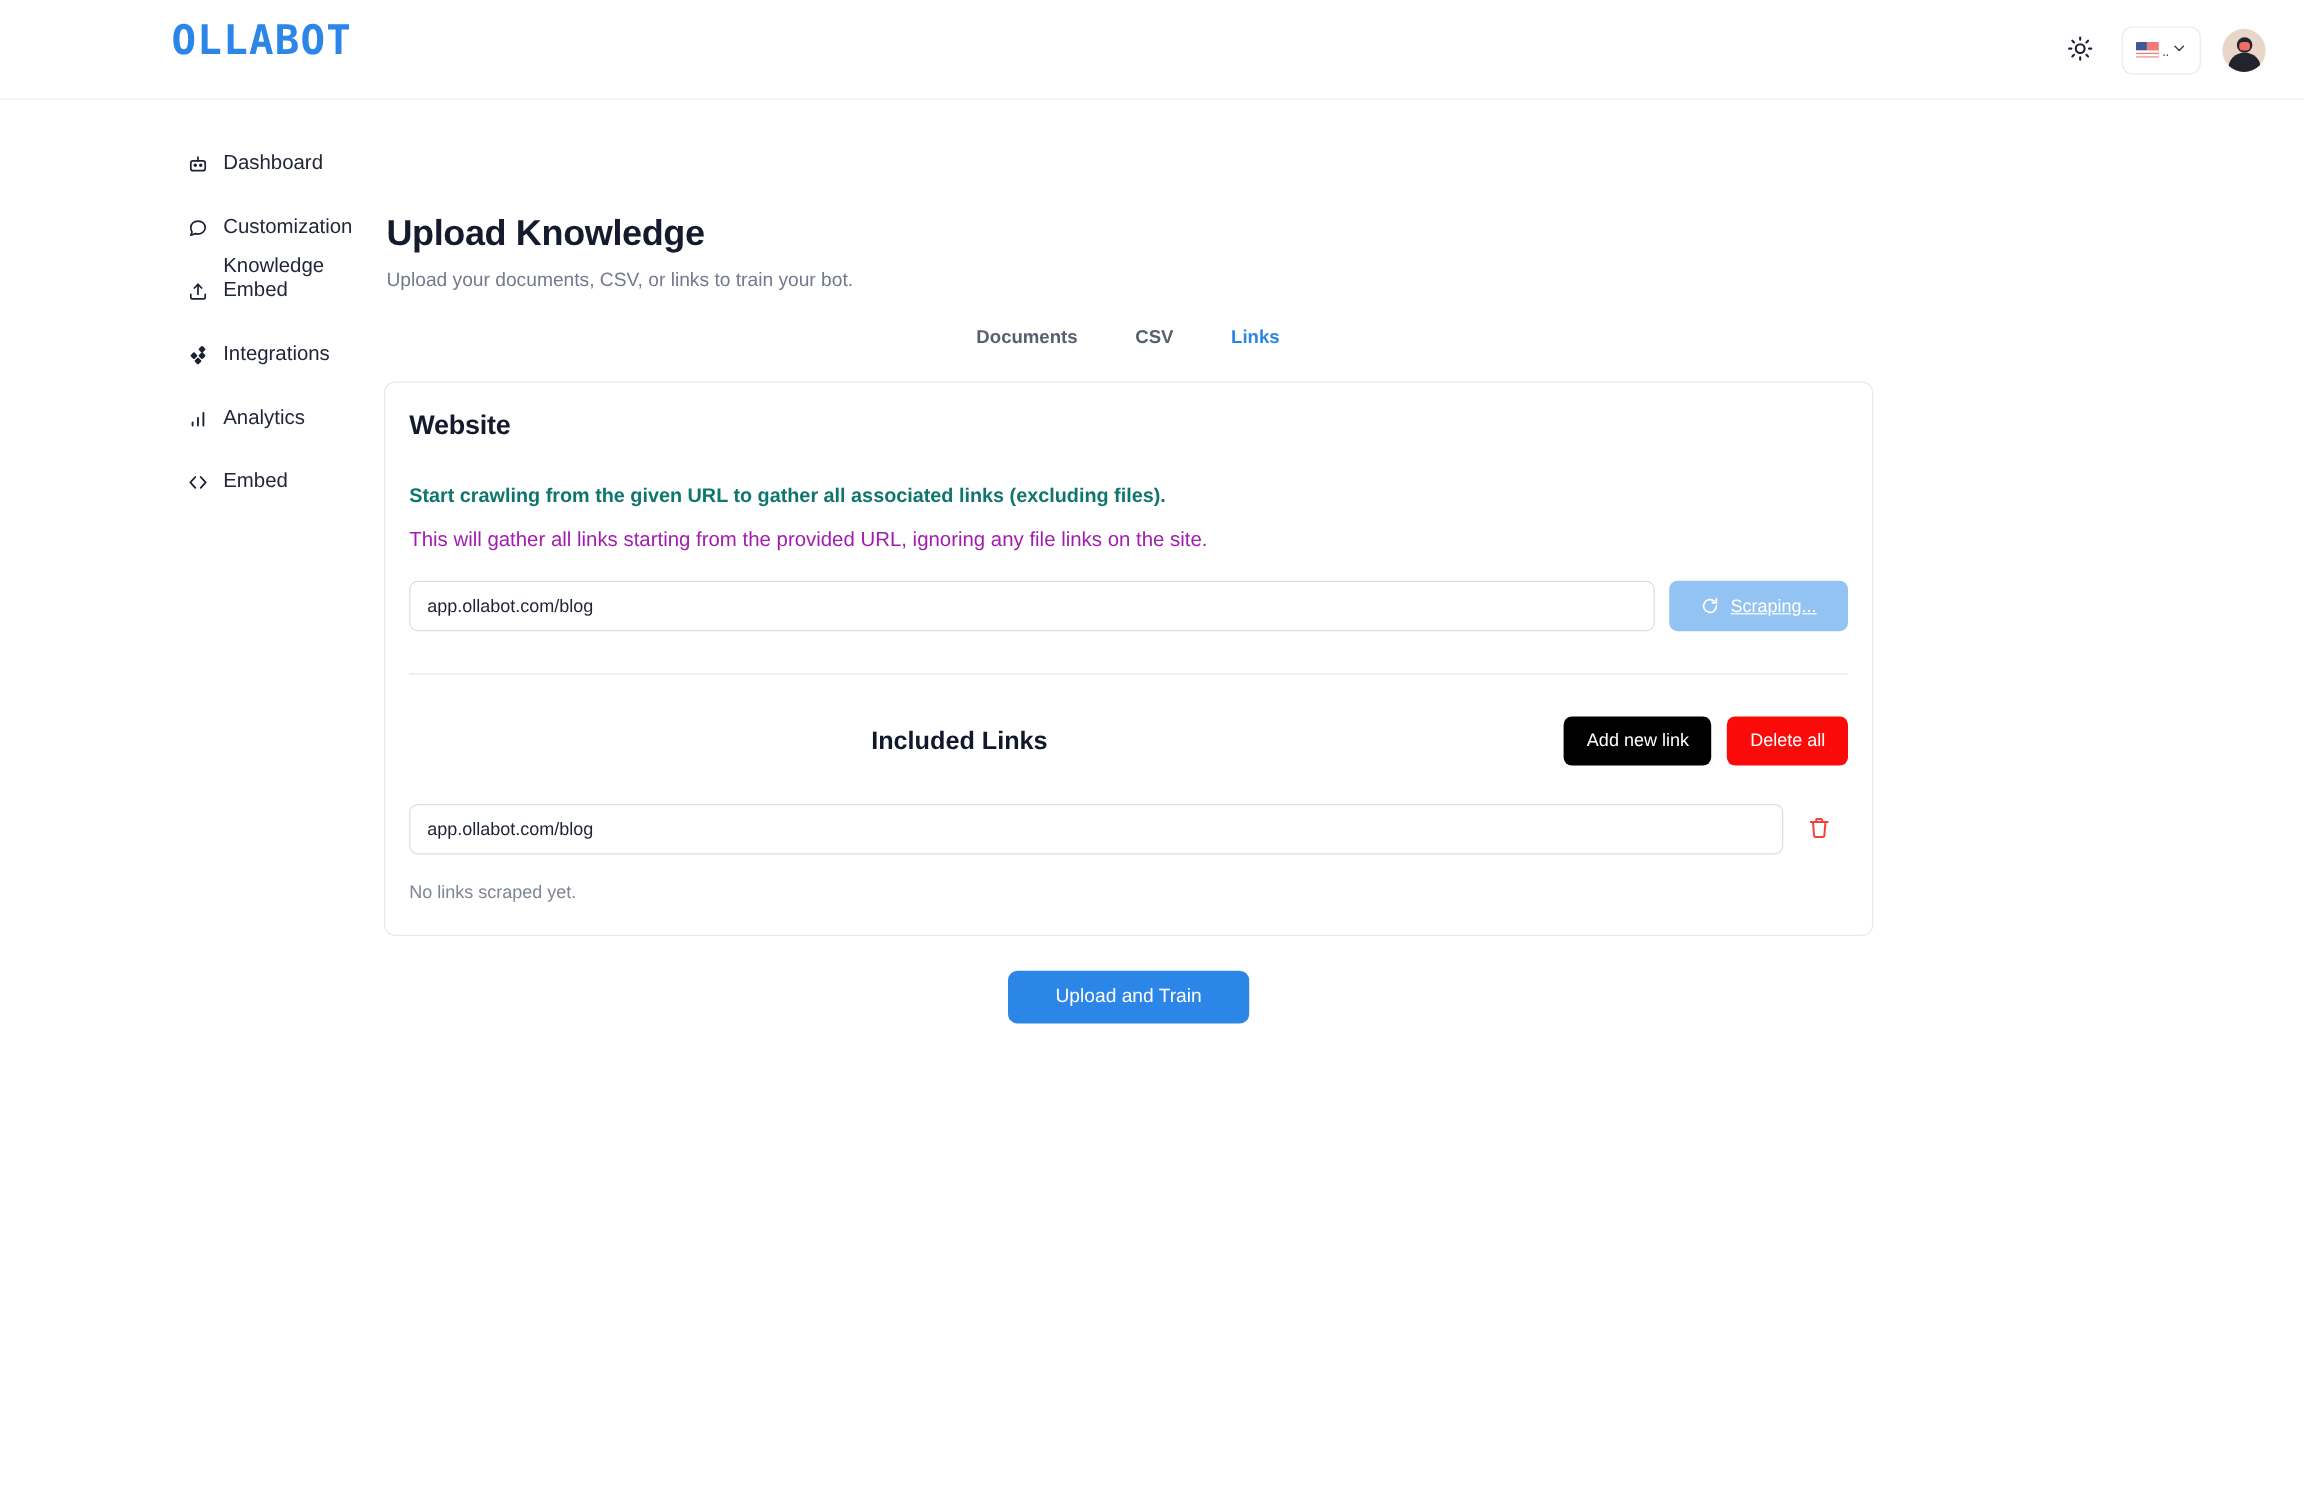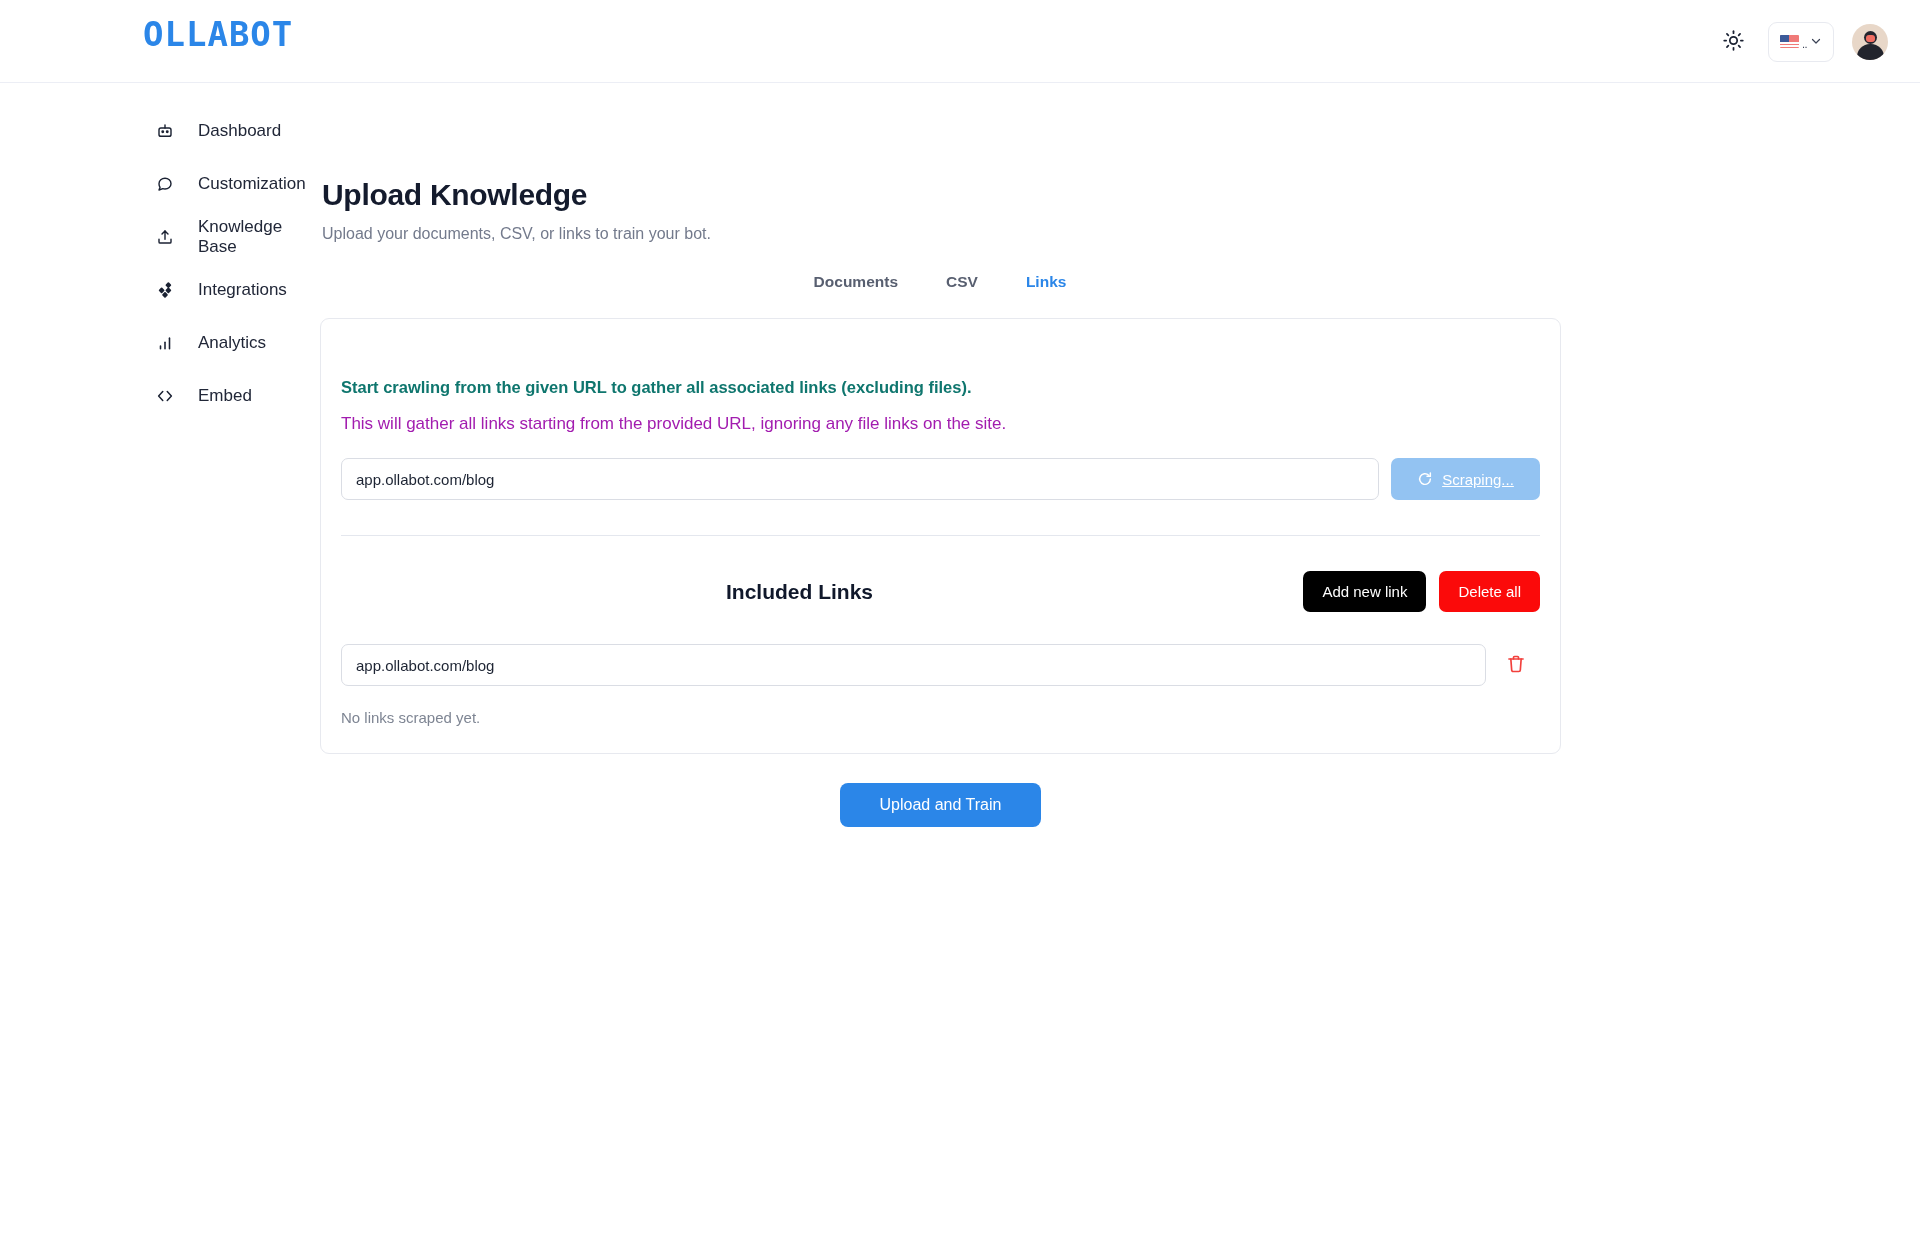--- a/index.html
+++ b/index.html
@@ -88,22 +88,22 @@
 
   
   .page { display: flex; }
   .sidebar {
     width: 320px;
     padding-top: 33px;
     flex: none;
   }
   .nav-item {
     display: flex;
-    align-items: center;
-    gap: 24px;
+    align-items: flex-end;
+    gap: 12px;
     height: 30px;
     margin: 0 0 23px 155px;
     color: #212738;
     font-size: 17px;
     cursor: pointer;
   }
   .nav-icon { width: 19px; height: 19px; display: flex; align-items: center; justify-content: center; flex: none; }
 
   .content { flex: 1; padding-top: 95px; }
   .page-title {
@@ -346,21 +346,21 @@
     </div>
 
     <div class="nav-item">
       <span class="nav-icon">
         <svg width="18" height="18" viewBox="0 0 24 24" fill="none" stroke="#1b2233" stroke-width="1.9" stroke-linecap="round" stroke-linejoin="round">
           <path d="M4 15v3.5a1.5 1.5 0 0 0 1.5 1.5h13a1.5 1.5 0 0 0 1.5-1.5V15"></path>
           <polyline points="8 8 12 4 16 8"></polyline>
           <line x1="12" y1="4" x2="12" y2="15"></line>
         </svg>
       </span>
-      <span>Knowledge Base</span>
+      <span>Knowledge Embed</span>
     </div>
 
     <div class="nav-item">
       <span class="nav-icon">
         <svg width="18" height="18" viewBox="0 0 24 24" fill="#1b2233">
           <rect x="13.5" y="2.5" width="6" height="6" rx="1.2" transform="rotate(45 16.5 5.5)"></rect>
           <rect x="4.5" y="9.5" width="6" height="6" rx="1.2" transform="rotate(45 7.5 12.5)"></rect>
           <rect x="13.5" y="9.5" width="6" height="6" rx="1.2" transform="rotate(45 16.5 12.5)"></rect>
           <rect x="9" y="15.5" width="6" height="6" rx="1.2" transform="rotate(45 12 18.5)"></rect>
         </svg>
@@ -397,20 +397,21 @@
     <p class="page-sub">Upload your documents, CSV, or links to train your bot.</p>
 
     <div class="tabs">
       <div class="tab">Documents</div>
       <div class="tab">CSV</div>
       <div class="tab active">Links</div>
     </div>
 
     <section class="card">
 
+      <h2 class="card-title">Website</h2>
       <p class="card-lead">Start crawling from the given URL to gather all associated links (excluding files).</p>
       <p class="card-desc">This will gather all links starting from the provided URL, ignoring any file links on the site.</p>
 
       <div class="url-row">
         <input class="text-input" type="text" value="app.ollabot.com/blog" style="">
         <button class="btn btn-scraping">
           <span class="spinner">
             <svg width="16" height="16" viewBox="0 0 24 24" fill="none" stroke="#ffffff" stroke-width="2.2" stroke-linecap="round">
               <path d="M20 12a8 8 0 1 1-2.4-5.7"></path>
               <polyline points="20 3 20 8 15 8"></polyline>

